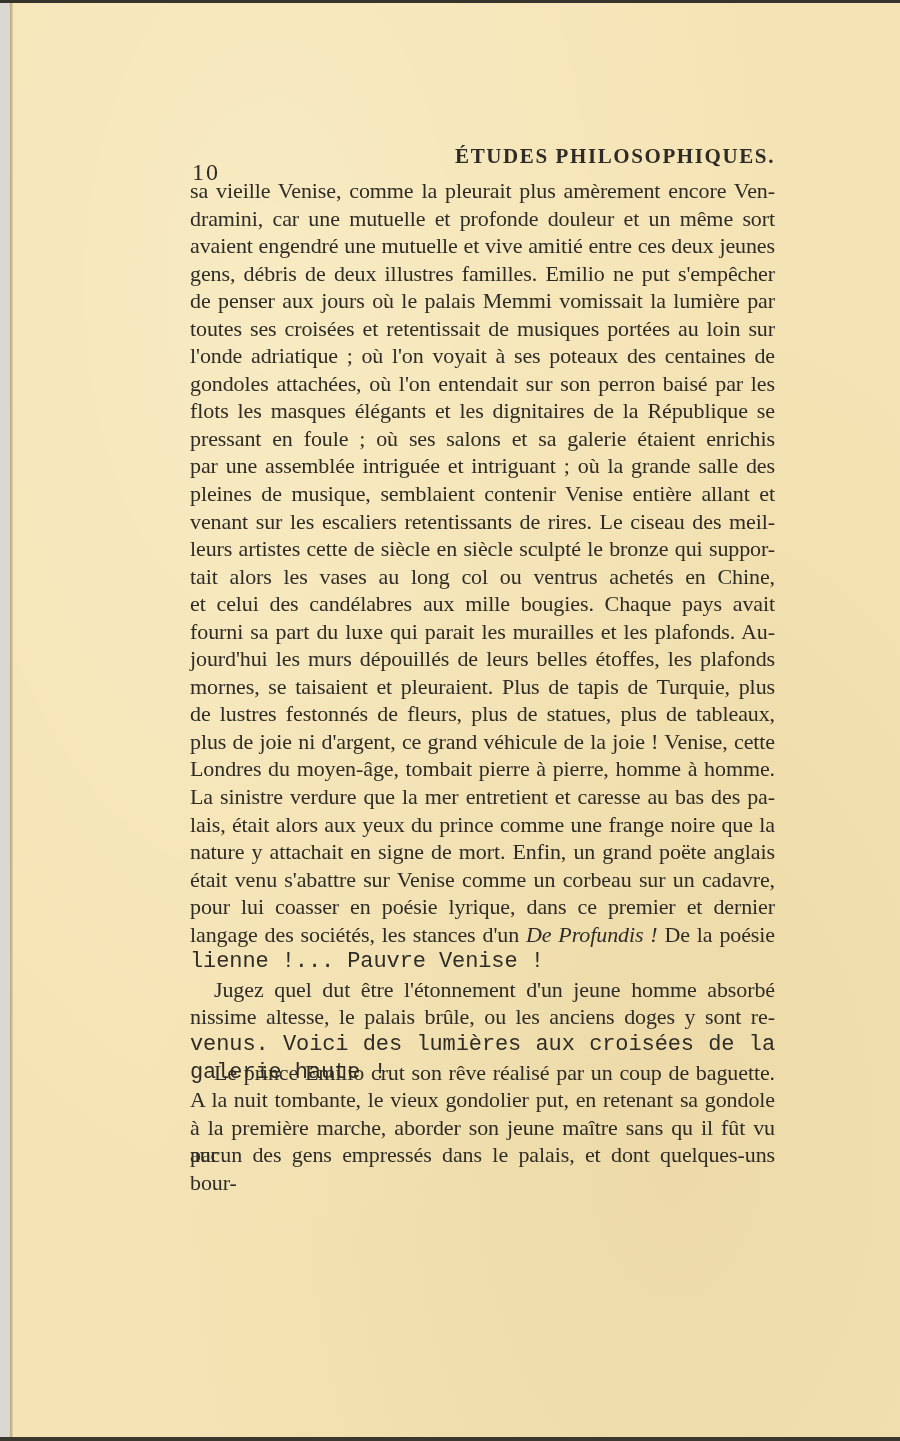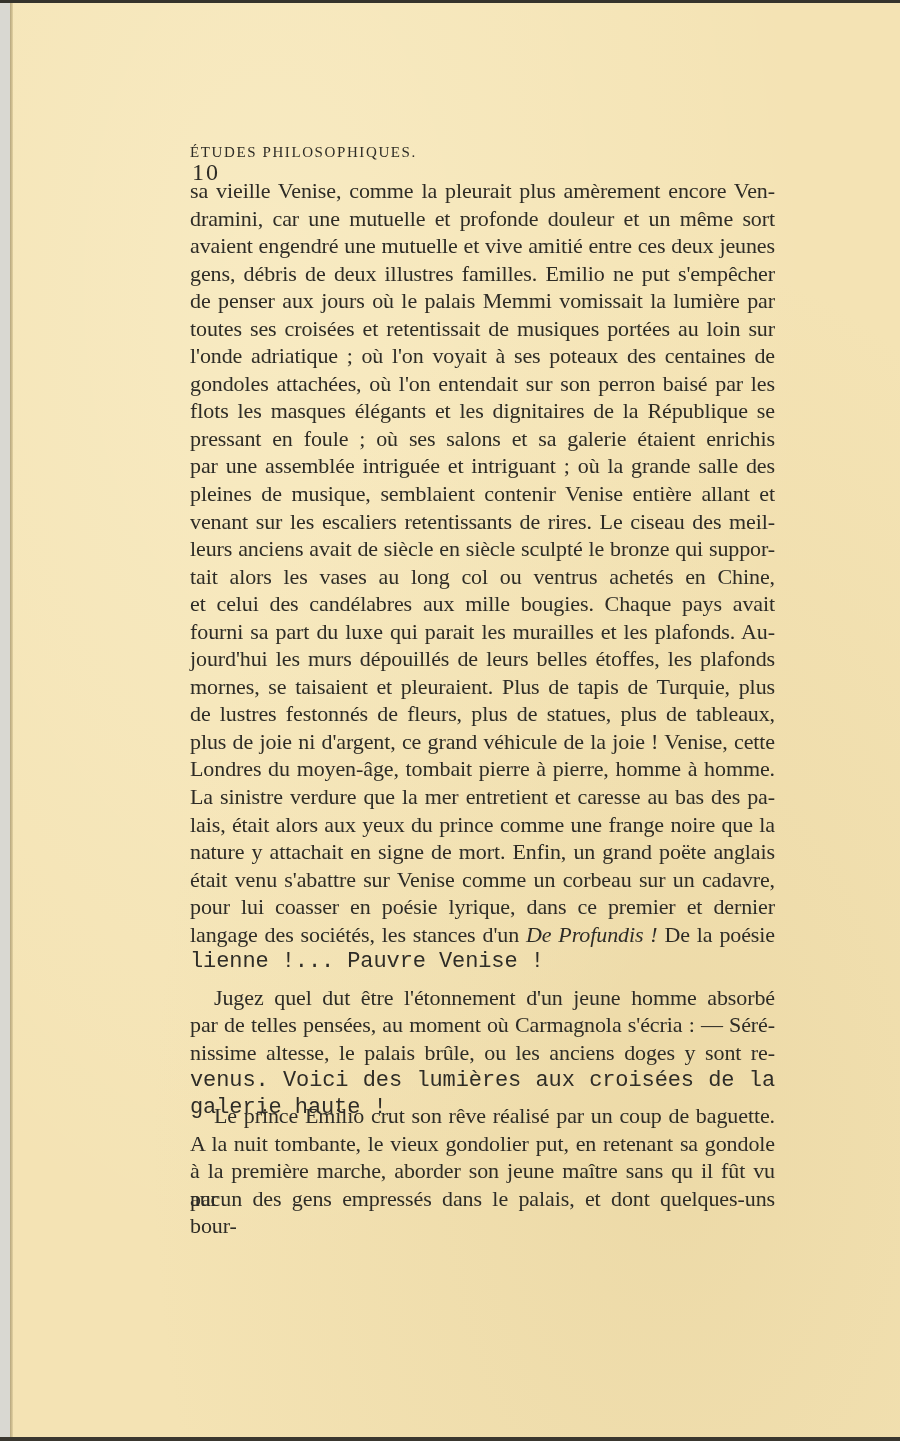--- a/index.html
+++ b/index.html
@@ -39,39 +39,39 @@
   .running-head {
     position: absolute;
     top: 144px; left: 190px; width: 585px; height: 26px;
     color: #2e2c26;
   }
   .page-number {
     position: absolute; left: 2px; top: 15px;
     font-size: 24px; letter-spacing: 2px;
   }
   .running-title {
-    display: block; text-align: left;
-    font-size: 15px; font-weight: normal; letter-spacing: 1.6px;
+    display: block; text-align: right;
+    font-size: 21px; font-weight: bold; letter-spacing: 1.6px;
   }
   .text-block {
     position: absolute;
     top: 177px; left: 190px; width: 585px;
     color: #2e2c26;
     font-size: 22px;
     letter-spacing: -0.1px;
   }
   .line {
     height: 27.56px;
     line-height: 27.56px;
     text-align: justify;
     text-align-last: justify;
     white-space: normal;
   }
   .line.endline { text-align-last: left; font-family: Liberation Mono, monospace; }
-  .line.indent { text-indent: 24px; margin-top: 8px; }
+  .line.indent { text-indent: 24px; }
   .it { font-style: italic; }
 </style>
 </head>
 <body style="background: rgb(244, 227, 180);">
 
 <div class="page">
   <div class="running-head">
     <span class="page-number">10</span>
     <span class="running-title">ÉTUDES PHILOSOPHIQUES.</span>
   </div>
@@ -82,38 +82,37 @@
       <div class="line">gens, débris de deux illustres familles. Emilio ne put s'empêcher</div>
       <div class="line">de penser aux jours où le palais Memmi vomissait la lumière par</div>
       <div class="line">toutes ses croisées et retentissait de musiques portées au loin sur</div>
       <div class="line">l'onde adriatique ; où l'on voyait à ses poteaux des centaines de</div>
       <div class="line">gondoles attachées, où l'on entendait sur son perron baisé par les</div>
       <div class="line">flots les masques élégants et les dignitaires de la République se</div>
       <div class="line">pressant en foule ; où ses salons et sa galerie étaient enrichis</div>
       <div class="line">par une assemblée intriguée et intriguant ; où la grande salle des</div>
       <div class="line">pleines de musique, semblaient contenir Venise entière allant et</div>
       <div class="line">venant sur les escaliers retentissants de rires. Le ciseau des meil-</div>
-      <div class="line">leurs anciens avait de siècle en siècle sculpté le bronze qui suppor-</div>
+      <div class="line">leurs artistes cette de siècle en siècle sculpté le bronze qui suppor-</div>
       <div class="line">tait alors les vases au long col ou ventrus achetés en Chine,</div>
       <div class="line">et celui des candélabres aux mille bougies. Chaque pays avait</div>
       <div class="line">fourni sa part du luxe qui parait les murailles et les plafonds. Au-</div>
       <div class="line">jourd'hui les murs dépouillés de leurs belles étoffes, les plafonds</div>
       <div class="line">mornes, se taisaient et pleuraient. Plus de tapis de Turquie, plus</div>
       <div class="line">de lustres festonnés de fleurs, plus de statues, plus de tableaux,</div>
       <div class="line">plus de joie ni d'argent, ce grand véhicule de la joie ! Venise, cette</div>
       <div class="line">Londres du moyen-âge, tombait pierre à pierre, homme à homme.</div>
       <div class="line">La sinistre verdure que la mer entretient et caresse au bas des pa-</div>
       <div class="line">lais, était alors aux yeux du prince comme une frange noire que la</div>
       <div class="line">nature y attachait en signe de mort. Enfin, un grand poëte anglais</div>
       <div class="line">était venu s'abattre sur Venise comme un corbeau sur un cadavre,</div>
       <div class="line">pour lui coasser en poésie lyrique, dans ce premier et dernier</div>
       <div class="line"><span>langage des sociétés, les stances d'un </span><span class="it">De Profundis !</span><span> De la poésie</span></div>
       <div class="line endline">lienne !... Pauvre Venise !</div>
       <div class="line indent">Jugez quel dut être l'étonnement d'un jeune homme absorbé</div>
-      <div class="line">par de telles pensées, au moment où Carmagnola s'écria : — Séré-</div>
       <div class="line">nissime altesse, le palais brûle, ou les anciens doges y sont re-</div>
       <div class="line endline">venus. Voici des lumières aux croisées de la galerie haute !</div>
       <div class="line indent">Le prince Emilio crut son rêve réalisé par un coup de baguette.</div>
       <div class="line">A la nuit tombante, le vieux gondolier put, en retenant sa gondole</div>
       <div class="line">à la première marche, aborder son jeune maître sans qu il fût vu par</div>
       <div class="line">aucun des gens empressés dans le palais, et dont quelques-uns bour-</div>
     </div>
 </div>
 
 <div class="edge-left-strip"></div>

